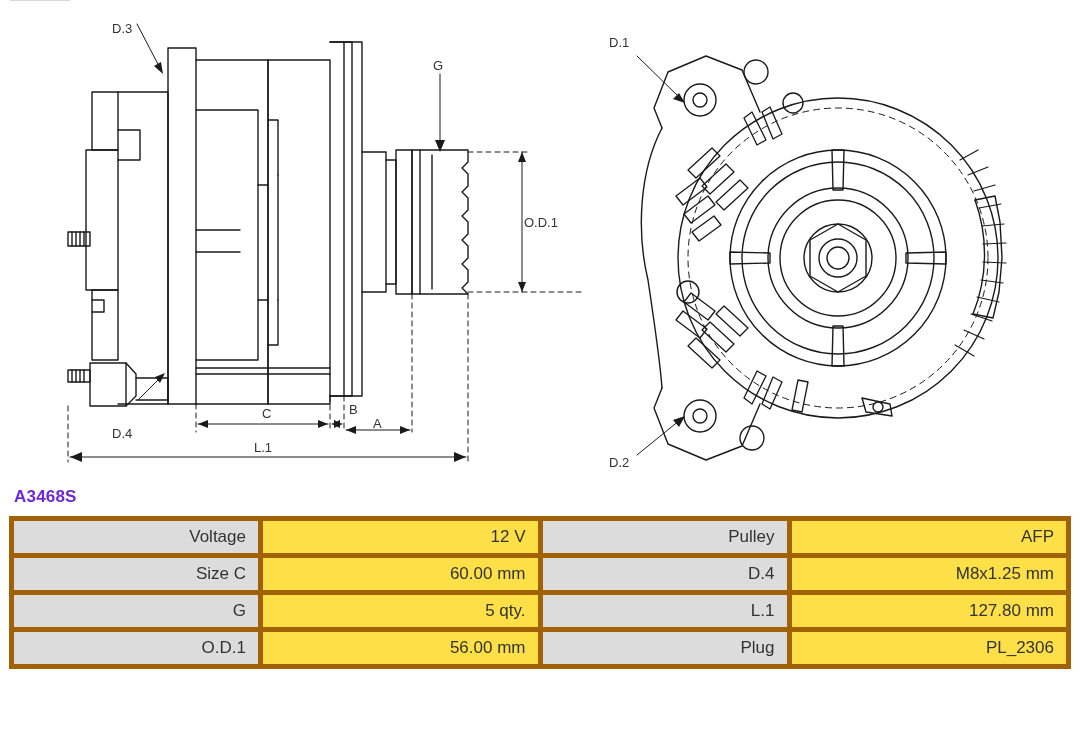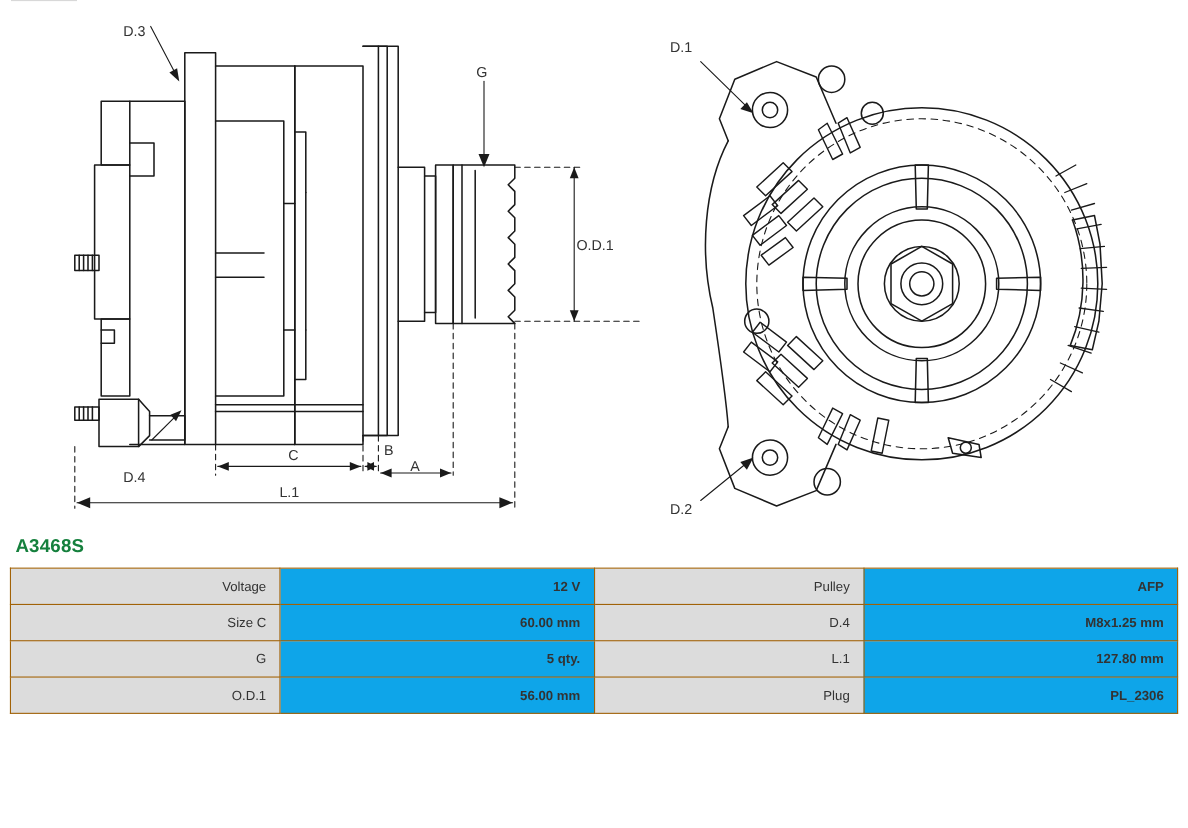--- a/index.html
+++ b/index.html
@@ -13,48 +13,47 @@
   }
   .diagram-area{
     position:absolute;left:0;top:0;width:1080px;height:480px;
   }
   .diagram-area svg{display:block;}
   .part-number{
     position:absolute;
     left:14px;top:487px;
     font-size:17px;
     font-weight:bold;
-    color:#15803d;
+    color:#6d28d9;
     letter-spacing:0.2px;
   }
   .spec-table{
     position:absolute;
     left:9px;top:516px;
     width:1062px;
     border-collapse:collapse;
     table-layout:fixed;
   }
   .spec-table td{
     height:32px;
-    border:1px solid #a16207;
-    font-size:12px;
+    border:5px solid #a16207;
+    font-size:17px;
     padding:0 12px;
     white-space:nowrap;
   }
   .lbl{
     background:#dcdcdc;
     text-align:right;
     color:#333333;
     width:220px;
   }
   .val{
-    background:#0ea5e9;
+    background:#fde047;
     text-align:right;
     color:#333333;
-    font-weight:bold;
   }
   .top-rule{
     position:absolute;left:10px;top:0;width:60px;height:1px;background:#d8d8d8;
   }
 </style>
 </head>
 <body>
 
 <div class="top-rule"></div>
 

